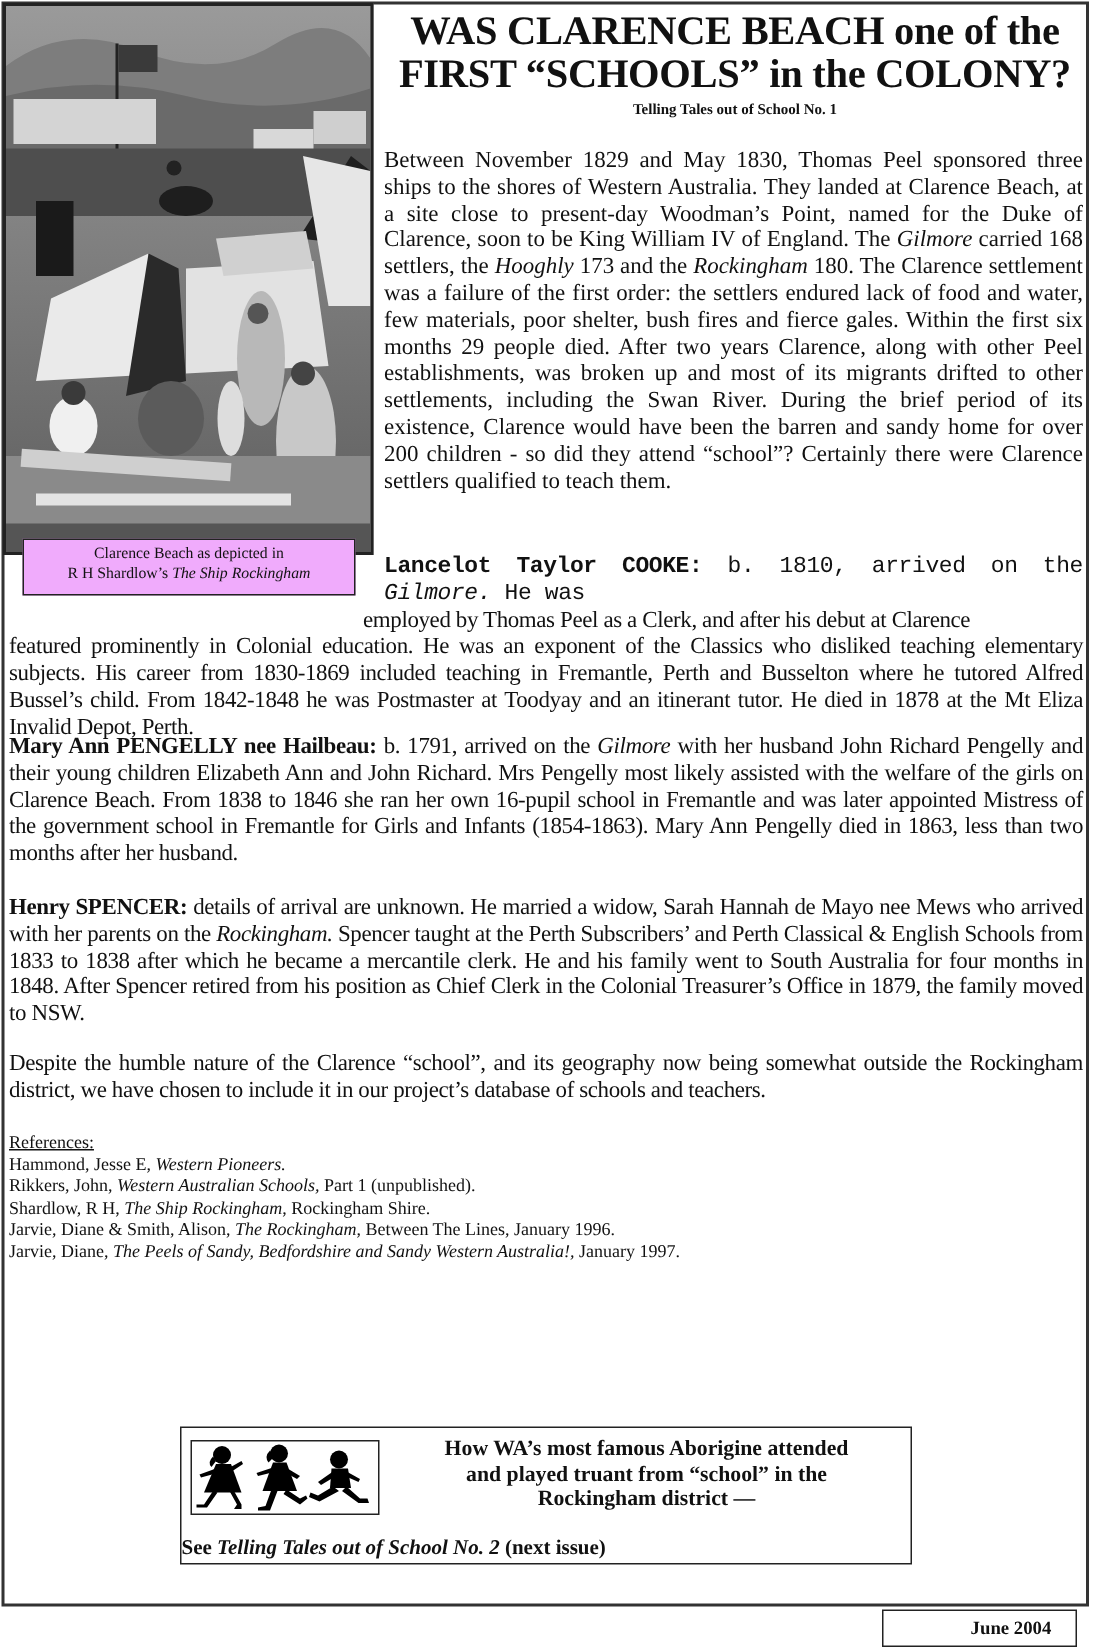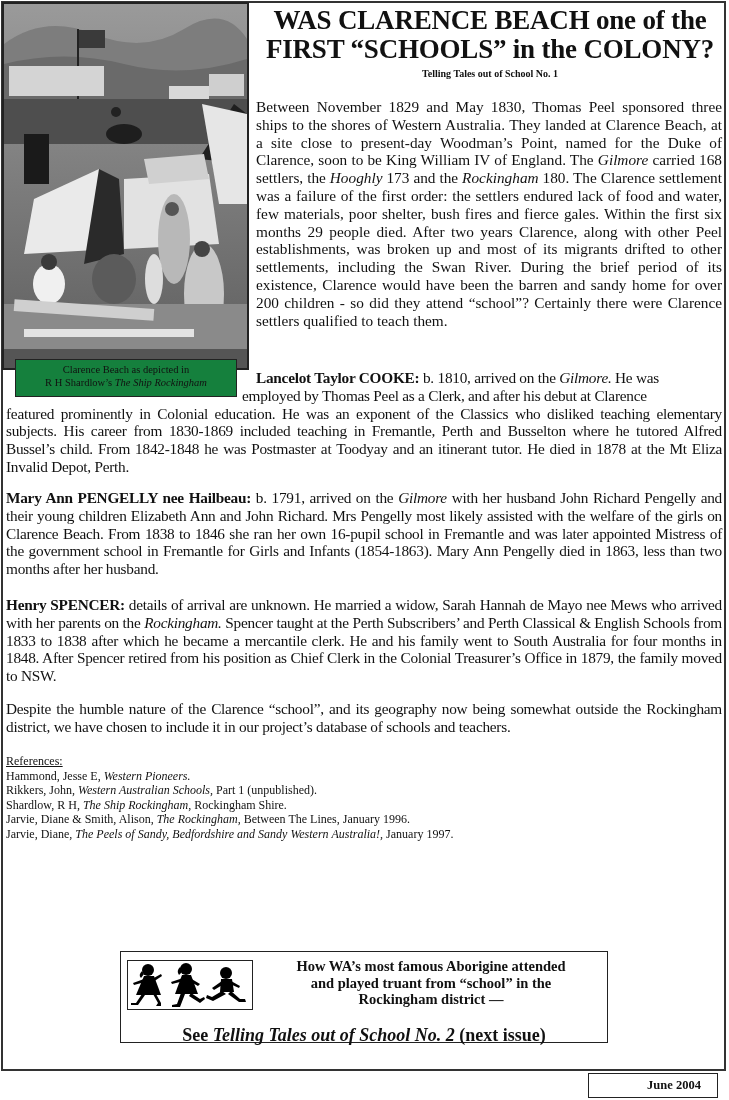--- a/index.html
+++ b/index.html
@@ -4,46 +4,46 @@
 <style>
   html, body { margin:0; padding:0; background:#ffffff; }
   body { width:729px; height:1100px; position:relative; overflow:hidden;
          font-family:"Liberation Serif", "DejaVu Serif", serif; color:#111; }
   .frame { position:absolute; left:1px; top:1px; width:725px; height:1070px;
            border:2px solid #333; box-sizing:border-box; }
   .photo { position:absolute; left:2px; top:2px; width:247px; height:368px;
            border:2px solid #222; box-sizing:border-box; overflow:hidden; background:#777; }
   .photo svg { display:block; }
   .caption { position:absolute; left:15px; top:359px; width:222px; height:38px;
-             background:#15803d; border:1.5px solid #222; box-sizing:border-box;
+             background:#f0abfc; border:1.5px solid #222; box-sizing:border-box;
              font-size:10.5px; line-height:12.5px; text-align:center; padding-top:4px; }
   .title { position:absolute; left:254px; top:6px; width:472px; text-align:center;
            font-weight:bold; font-size:27px; line-height:29px; letter-spacing:-0.2px; }
   .subtitle { position:absolute; left:254px; top:66px; width:472px; text-align:center;
               font-weight:bold; font-size:10px; line-height:16px; }
   .intro { position:absolute; left:256px; top:98px; width:466px; text-align:justify;
            font-size:15.3px; line-height:17.8px; margin:0; }
   .para { position:absolute; left:6px; width:716px; text-align:justify; margin:0;
           font-size:15.3px; line-height:17.8px; letter-spacing:-0.25px; }
   .cooke { top:369px; }
   .cooke .lead-line { display:block; padding-left:236px; text-align:justify; }
-  .cooke .lead-line.first { padding-left:250px; }
+  .cooke .lead-line.first { padding-left:250px;font-family:Liberation Mono, monospace; }
   .pengelly { top:489px; }
   .spencer { top:596px; }
   .despite { top:700px; }
   .refs { position:absolute; left:6px; top:754px; width:716px; font-size:12px; line-height:14.6px; }
   .refs .heading { text-decoration:underline; }
   .teaser { position:absolute; left:120px; top:951px; width:488px; height:92px;
             border:1.5px solid #222; box-sizing:border-box; }
   .kids { position:absolute; left:6px; top:8px; width:126px; height:50px;
           border:1.5px solid #222; box-sizing:border-box; }
   .teaser-head { position:absolute; left:145px; top:6px; width:330px; text-align:center;
                  font-weight:bold; font-size:14.5px; line-height:16.5px; }
-  .teaser-foot { position:absolute; left:0; top:73px; width:486px; text-align:center;
-                 font-weight:bold; font-size:18px; }
+  .teaser-foot { position:absolute; left:0; top:73px; width:486px; text-align:left;
+                 font-weight:bold; font-size:14px; }
   .date { position:absolute; left:588px; top:1073px; width:130px; height:25px;
           border:1.5px solid #222; box-sizing:border-box; text-align:center;
           font-weight:bold; font-size:12.5px; line-height:22px;padding-left:42px; }
   b { font-weight:bold; }
   i { font-style:italic; }
 </style>
 </head>
 <body>
 
 <div class="frame"></div>

